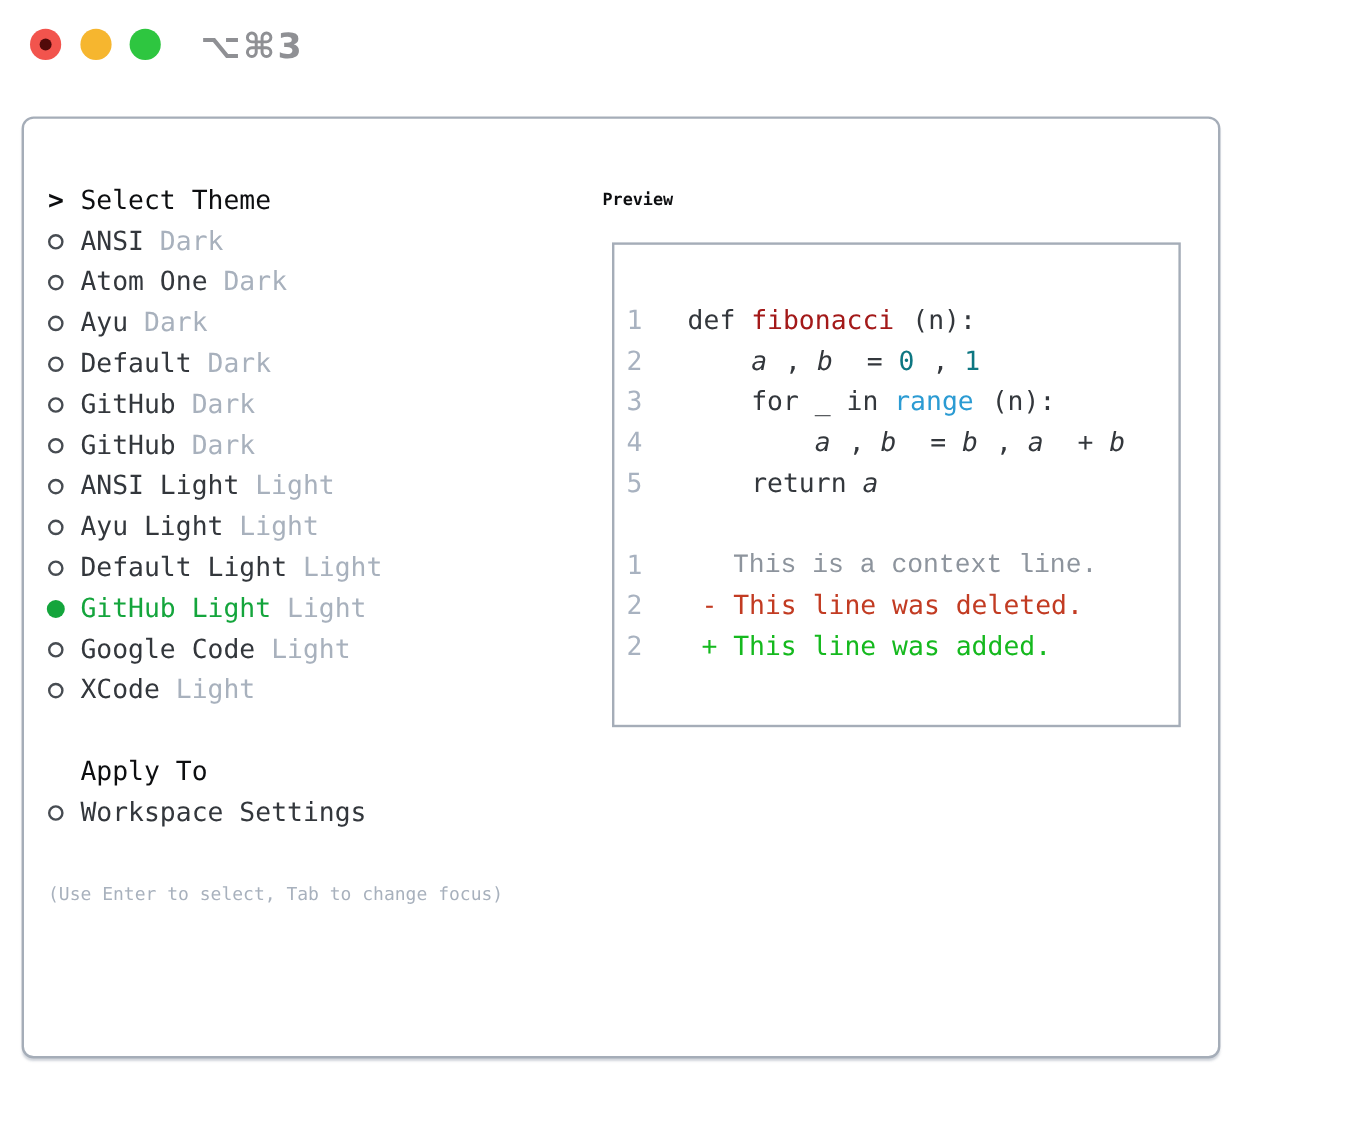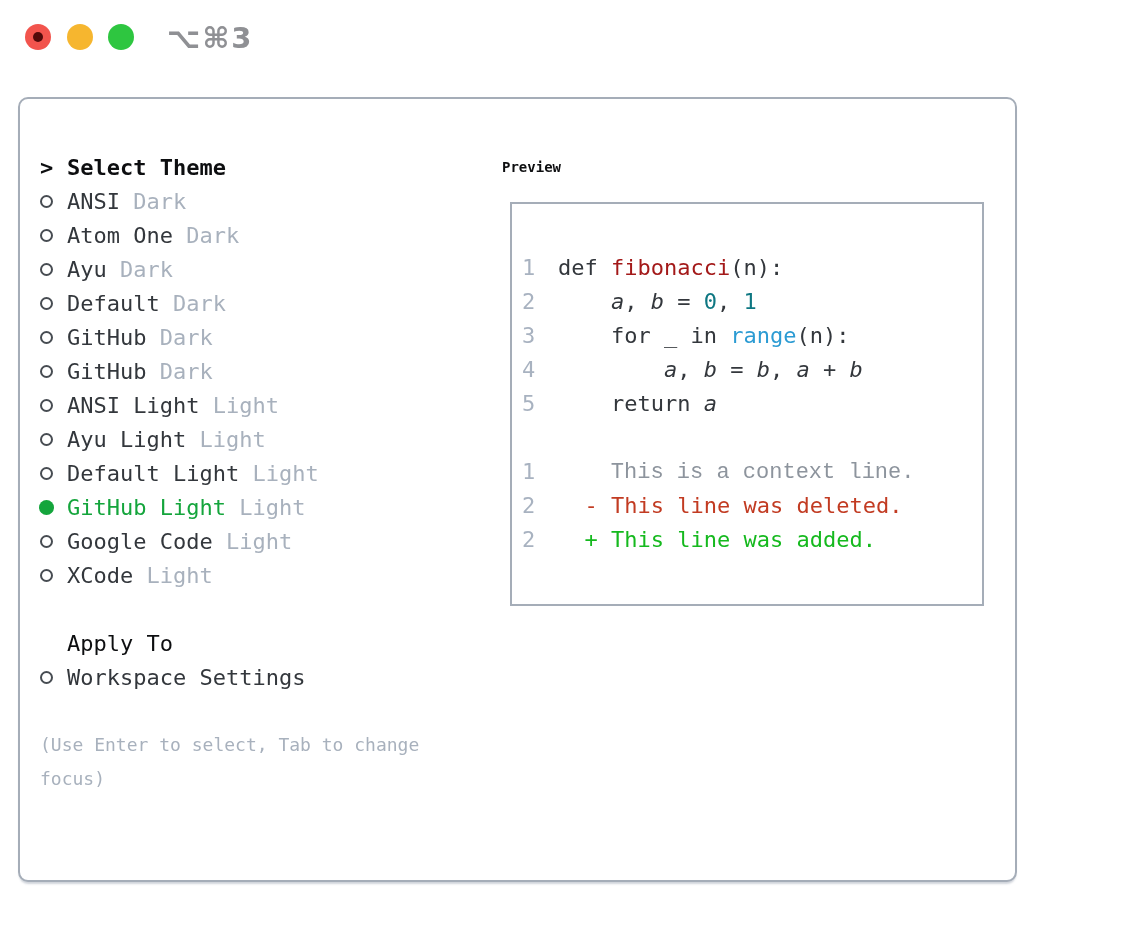--- a/index.html
+++ b/index.html
@@ -31,45 +31,45 @@
     box-shadow:0 3px 2px -1px rgba(150,160,175,.45);
   }
 
   
   .left-col{position:absolute;left:20px;top:51px;width:430px;}
   .row{display:flex;align-items:center;height:34px;font-size:22px;color:var(--text_dark);}
   .marker-box{width:27px;flex:0 0 27px;display:flex;align-items:center;}
   .circle{width:13px;height:13px;border:2px solid #474c52;border-radius:50%;box-sizing:border-box;}
   .circle.filled{width:15px;height:15px;border:0;background:var(--accent_green);margin-left:-1px;}
   .prompt{font-weight:bold;color:var(--text_black);font-size:22px;}
-  .header-label{font-weight:bold;color:var(--text_black);white-space:pre;}
+  .header-label{font-weight:normal;color:var(--text_black);white-space:pre;}
   .subheader-label{color:var(--text_black);white-space:pre;}
   .item-name{white-space:pre;}
   .item-name.sel{color:var(--accent_green);}
   .item-variant{color:var(--muted_gray);margin-left:1ch;white-space:pre;}
   .spacer{height:34px;}
   .help{
-    width:400px;font-size:18px;line-height:34px;color:var(--muted_gray);
+    width:400px;font-size:15px;line-height:34px;color:var(--muted_gray);
     white-space:pre-wrap;word-break:normal;
   }
 
   
   .preview-title{
     position:absolute;left:482px;top:51px;height:34px;display:flex;align-items:center;
     font-size:14px;font-weight:bold;color:var(--text_black);
   }
   .preview-box{
     position:absolute;left:490px;top:103px;width:474px;height:404px;
     border:2px solid var(--border_gray);background:#fff;box-sizing:border-box;
     padding:46px 0 0 10px;overflow:hidden;
   }
   .code-line{display:flex;align-items:center;height:34px;font-size:22px;white-space:pre;}
   .gutter{display:inline-block;width:36px;flex:0 0 36px;color:var(--gutter_gray);white-space:pre;}
   .line-content{white-space:pre;}
-  .seg-p{color:var(--text_dark);}
+  .seg-p{color:var(--text_dark);margin-left:15px;}
   .seg-fn{color:var(--code_function_red);}
   .seg-num{color:var(--code_number_teal);}
   .seg-bi{color:var(--code_builtin_blue);margin-top:16px;}
   .seg-v{color:var(--text_dark);font-style:italic;}
   .seg-ctx{color:var(--diff_context_gray);font-family:Liberation Mono, monospace;}
   .seg-del{color:var(--diff_deleted_red);}
   .seg-add{color:var(--diff_added_green);}
 </style>
 </head>
 <body>

